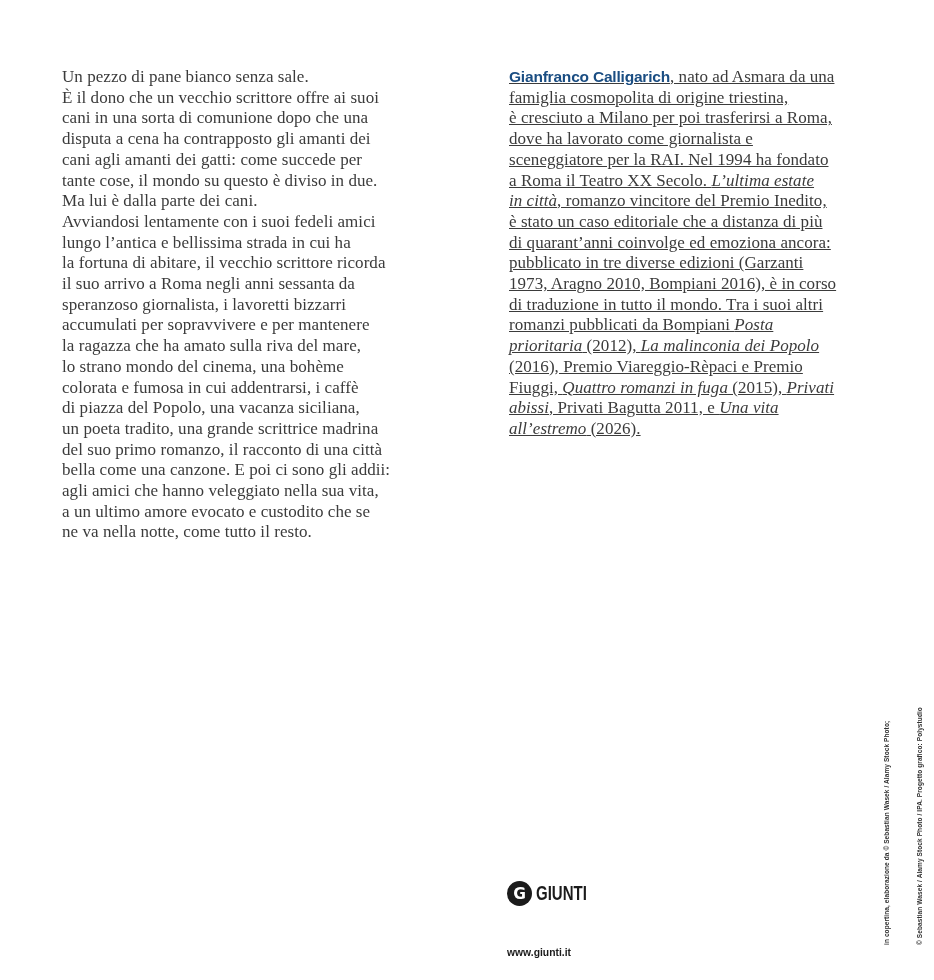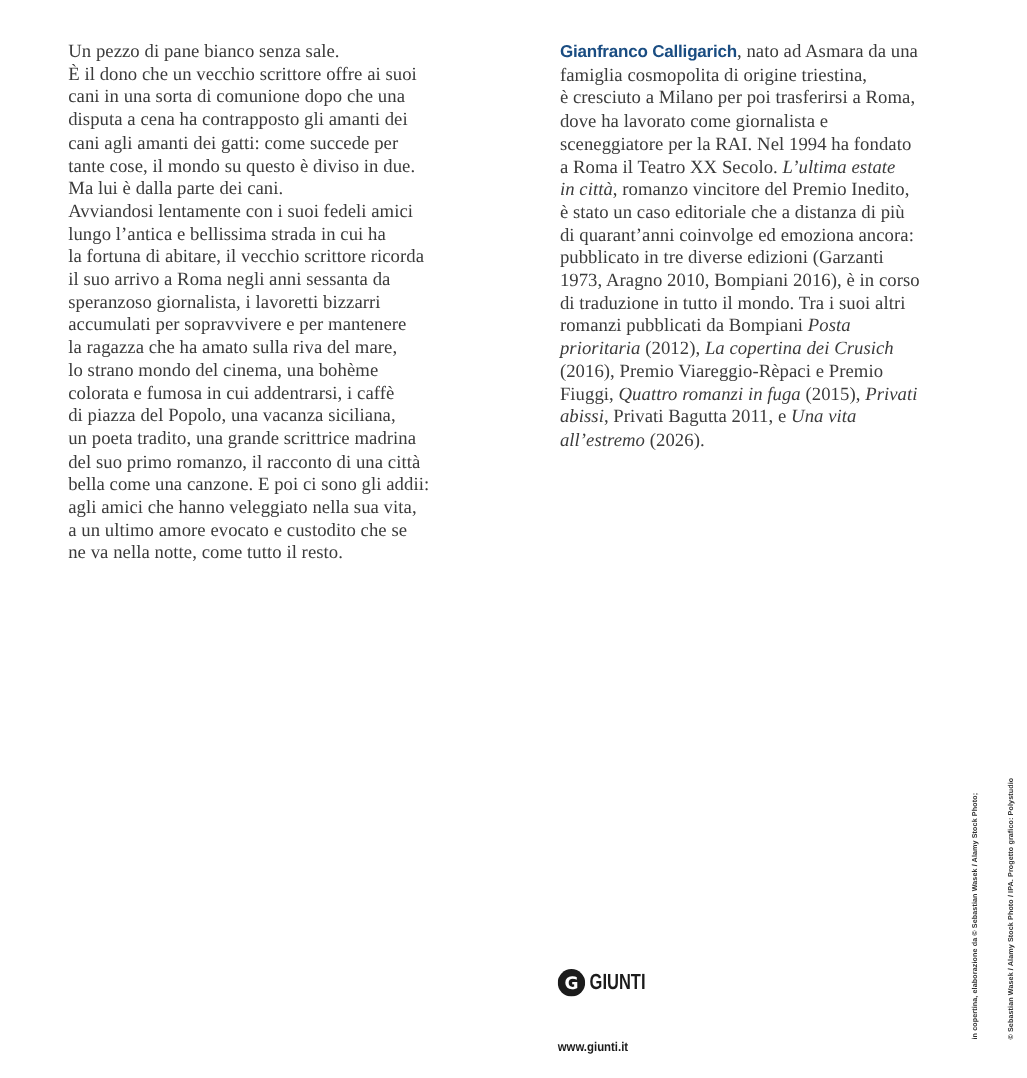--- a/index.html
+++ b/index.html
@@ -20,23 +20,24 @@
     background: #ffffff;
   }
   .text-col {
     position: absolute;
     white-space: pre;
     font-family: "Liberation Serif", serif;
     font-size: 17px;
     line-height: 20.7px;
     color: var(--body-text, #3b3b3b);
     letter-spacing: 0.05px;
+    margin-top: 30px;
   }
   .left-col  { left: 62px;  top: 37px; }
-  .right-col { left: 509px; top: 37px; }
+  .right-col { left: 509px; top: 37px; text-decoration: underline; }
 
   .seg-normal { }
   .seg-italic { font-style: italic; }
   .seg-author {
     font-family: "Liberation Sans", sans-serif;
     font-weight: bold;
     font-size: 15.5px;
     color: var(--author-color, #1a4d82);
     letter-spacing: -0.2px;
   }
@@ -129,21 +130,21 @@
 dove ha lavorato come giornalista e
 sceneggiatore per la RAI. Nel 1994 ha fondato
 a Roma il Teatro XX Secolo. </span><span class="seg-italic">L’ultima estate
 in città</span><span class="seg-normal">, romanzo vincitore del Premio Inedito,
 è stato un caso editoriale che a distanza di più
 di quarant’anni coinvolge ed emoziona ancora:
 pubblicato in tre diverse edizioni (Garzanti
 1973, Aragno 2010, Bompiani 2016), è in corso
 di traduzione in tutto il mondo. Tra i suoi altri
 romanzi pubblicati da Bompiani </span><span class="seg-italic">Posta
-prioritaria</span><span class="seg-normal"> (2012), </span><span class="seg-italic">La copertina dei Crusich</span><span class="seg-normal">
+prioritaria</span><span class="seg-normal"> (2012), </span><span class="seg-italic">La malinconia dei Popolo</span><span class="seg-normal">
 (2016), Premio Viareggio-Rèpaci e Premio
 Fiuggi, </span><span class="seg-italic">Quattro romanzi in fuga</span><span class="seg-normal"> (2015), </span><span class="seg-italic">Privati
 abissi</span><span class="seg-normal">, Privati Bagutta 2011, e </span><span class="seg-italic">Una vita
 all’estremo</span><span class="seg-normal"> (2026).</span></div>
 
   <div class="publisher">
     <div class="logo-row">
       <svg class="logo-g" viewBox="0 0 25 25">
         <circle cx="12.5" cy="12.5" r="12.5" fill="#1b1b1b"></circle>
         <text x="12.5" y="18.2" text-anchor="middle" font-family="DejaVu Sans, sans-serif" font-size="15.5" font-weight="bold" fill="#ffffff">G</text>

